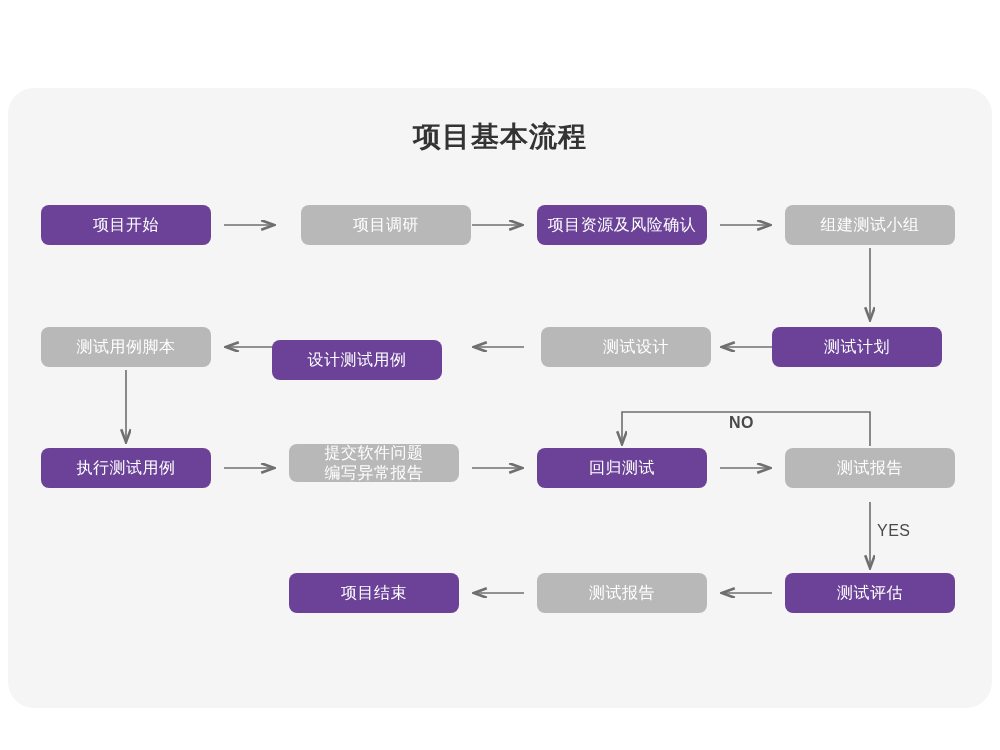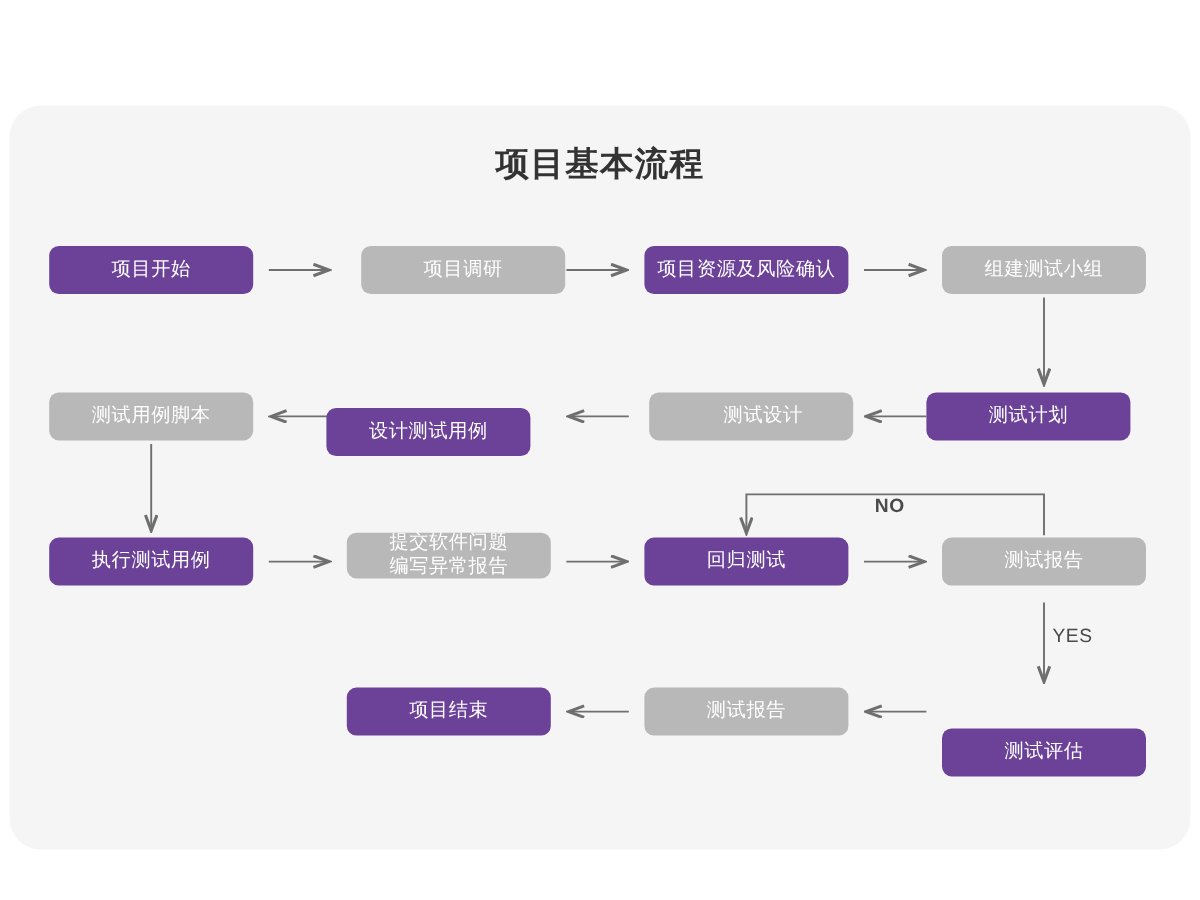--- a/index.html
+++ b/index.html
@@ -163,17 +163,17 @@
   <div class="node gray" style="left:785px; top:448px;">
     <span class="lbl">测试报告</span>
   </div>
 
   <div class="node gray" style="left:537px; top:573px;">
     <span class="lbl">测试报告</span>
   </div>
   <div class="node purple" style="left:289px; top:573px;">
     <span class="lbl">项目结束</span>
   </div>
-  <div class="node purple" style="left:785px; top:573px;margin-top:34px;">
+  <div class="node purple" style="left:785px; top:573px;">
     <span class="lbl">测试评估</span>
   </div>
 
 </div>
 
 </body></html>

